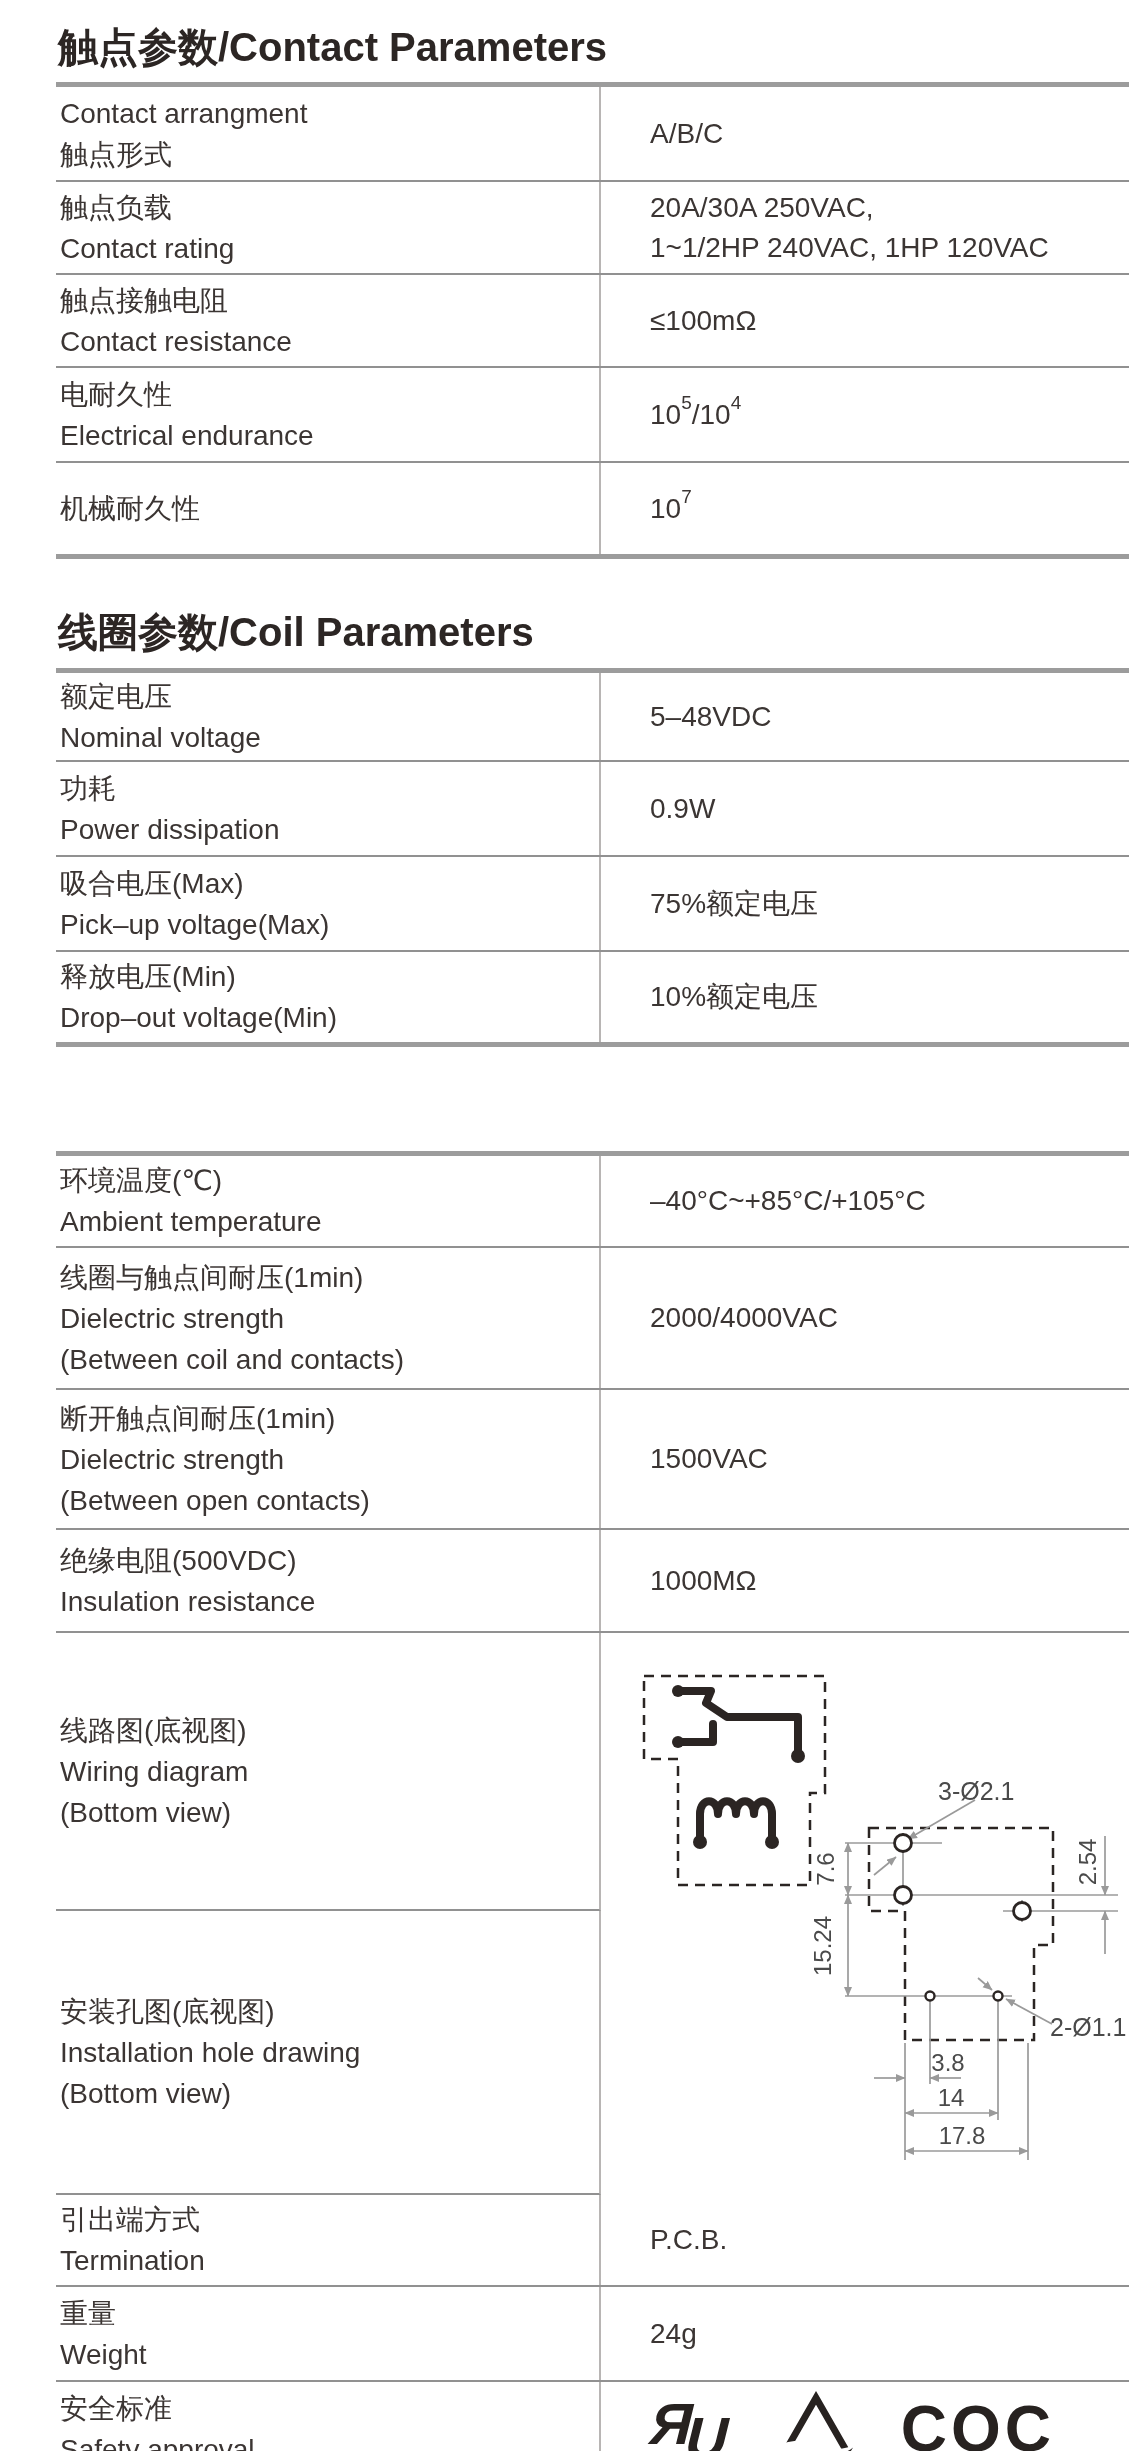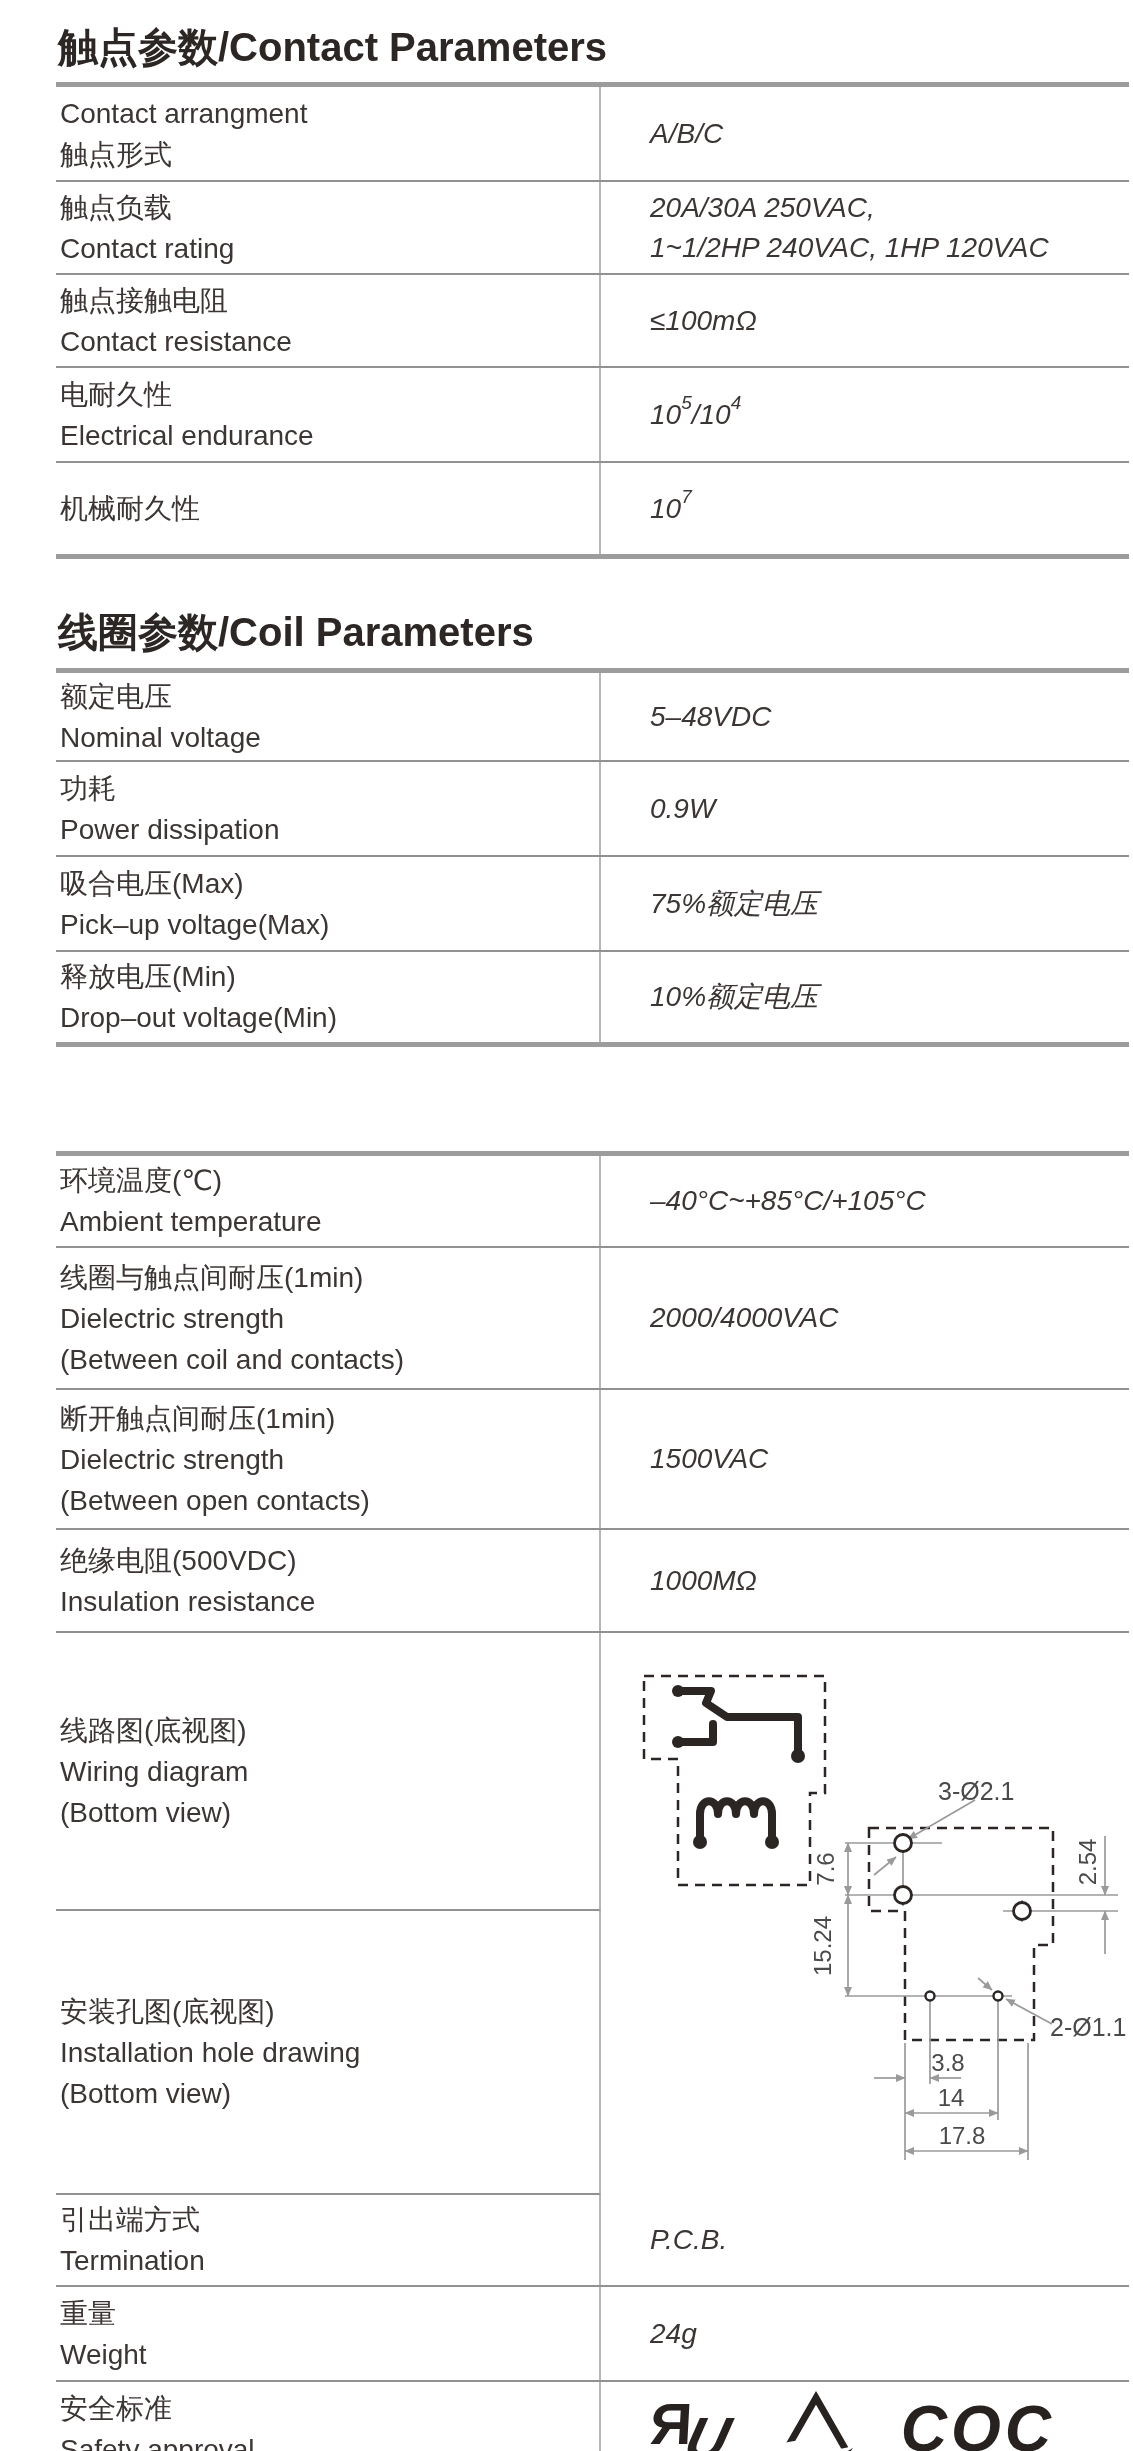--- a/index.html
+++ b/index.html
@@ -25,21 +25,21 @@
   .row.last{border-bottom:none;}
   .row.noline{border-bottom:none;}
   .row.noline .lc{border-bottom:2px solid #919191;}
   .lc{
     width:545px;box-sizing:border-box;border-right:2px solid #b8b5b4;
     padding:6px 10px 6px 4px;display:flex;flex-direction:column;justify-content:center;
     font-size:28px;line-height:41px;color:#3b3533;
   }
   .vc{
     flex:1;box-sizing:border-box;display:flex;align-items:center;
-    padding-left:49px;font-size:28px;color:#3b3533;font-style:italic;
+    padding-left:49px;font-size:28px;color:#3b3533;
   }
   .vc.multiline{flex-direction:column;align-items:flex-start;justify-content:center;line-height:40px;}
   .sup{font-size:19px;position:relative;top:-12px;}
   .dia-overlay{position:absolute;left:547px;top:477px;width:526px;height:562px;}
   
   .dash{fill:none;stroke:#2b2523;stroke-width:2.5;stroke-dasharray:10 7;}
   .thick{fill:none;stroke:#2b2523;stroke-width:8;stroke-linecap:round;stroke-linejoin:round;}
   .dot{fill:#2b2523;stroke:none;}
   .hole{fill:#ffffff;stroke:#2b2523;stroke-width:2.8;}
   .holesm{fill:#ffffff;stroke:#2b2523;stroke-width:2.4;}

